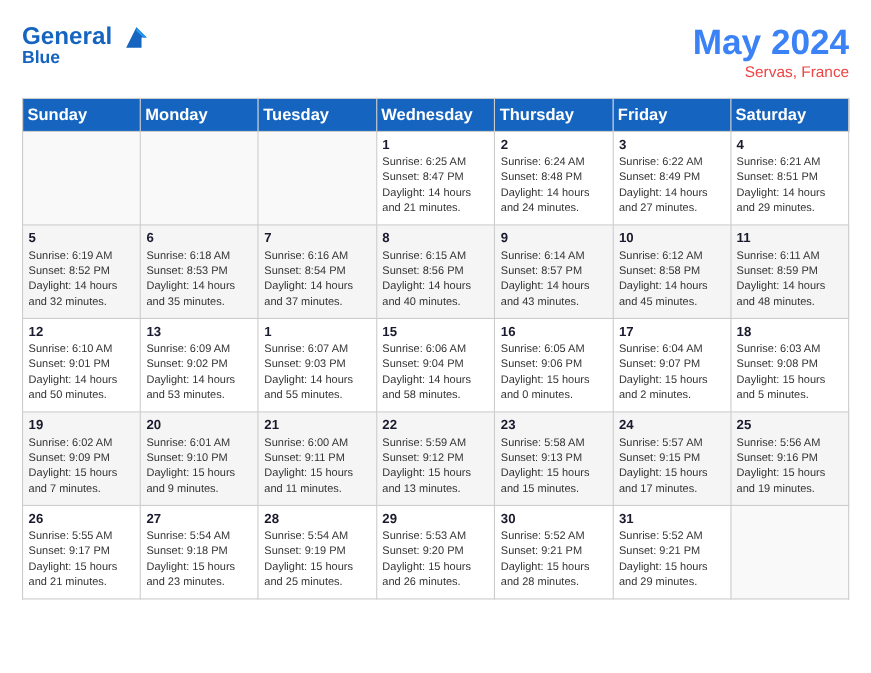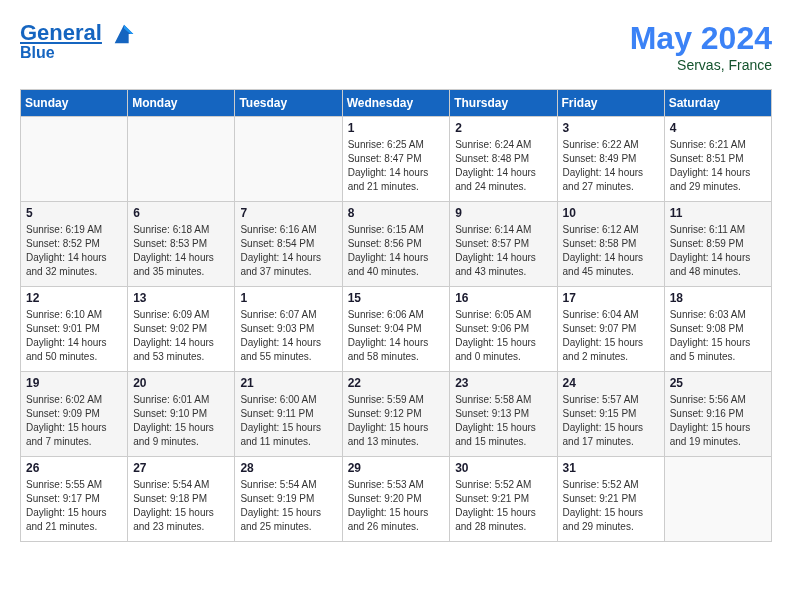--- a/index.html
+++ b/index.html
@@ -28,33 +28,33 @@
     .title-block {
       text-align: right;
     }
     .month-year {
       font-size: 32px;
       font-weight: bold;
       color: #3b82f6;
     }
     .location {
       font-size: 14px;
-      color: #14532d;
+      color: #ef4444;
     }
     table {
       width: 100%;
       border-collapse: collapse;
       font-size: 11px;
     }
     thead tr th {
       background-color: #1565c0;
       color: #fff;
       padding: 6px 4px;
       text-align: left;
-      font-size: 12px;
+      font-size: 15px;
       font-weight: bold;
       border: 1px solid #ccc;
     }
     tbody tr td {
       border: 1px solid #ccc;
       vertical-align: top;
       padding: 4px 5px;
       height: 85px;
       width: 108px;
       background: #fff;
@@ -78,21 +78,21 @@
     }
   </style>
 </head>
 <body>
 
 <div class="header">
   <div class="logo">
     <div>
       <div style="display:flex;align-items:center;">
         <div style="font-size:22px;font-weight:bold;color:#1a1a2e;">
-          <span style="color:#1565c0;text-decoration:underline;">General</span>
+          <span style="color:#1565c0;">General</span>
           <svg class="logo-icon" viewBox="0 0 30 28" style="display:inline-block;vertical-align:middle;margin-left:2px;">
             <polygon points="5,24 15,4 25,14 20,14 20,24" fill="#1565c0"></polygon>
             <polygon points="15,4 25,14 22,14 15,8" fill="#2196f3"></polygon>
           </svg>
         </div>
       </div>
       <div style="font-size:16px;font-weight:bold;color:#1565c0;margin-top:-4px;">Blue</div>
     </div>
   </div>
   <div class="title-block">

